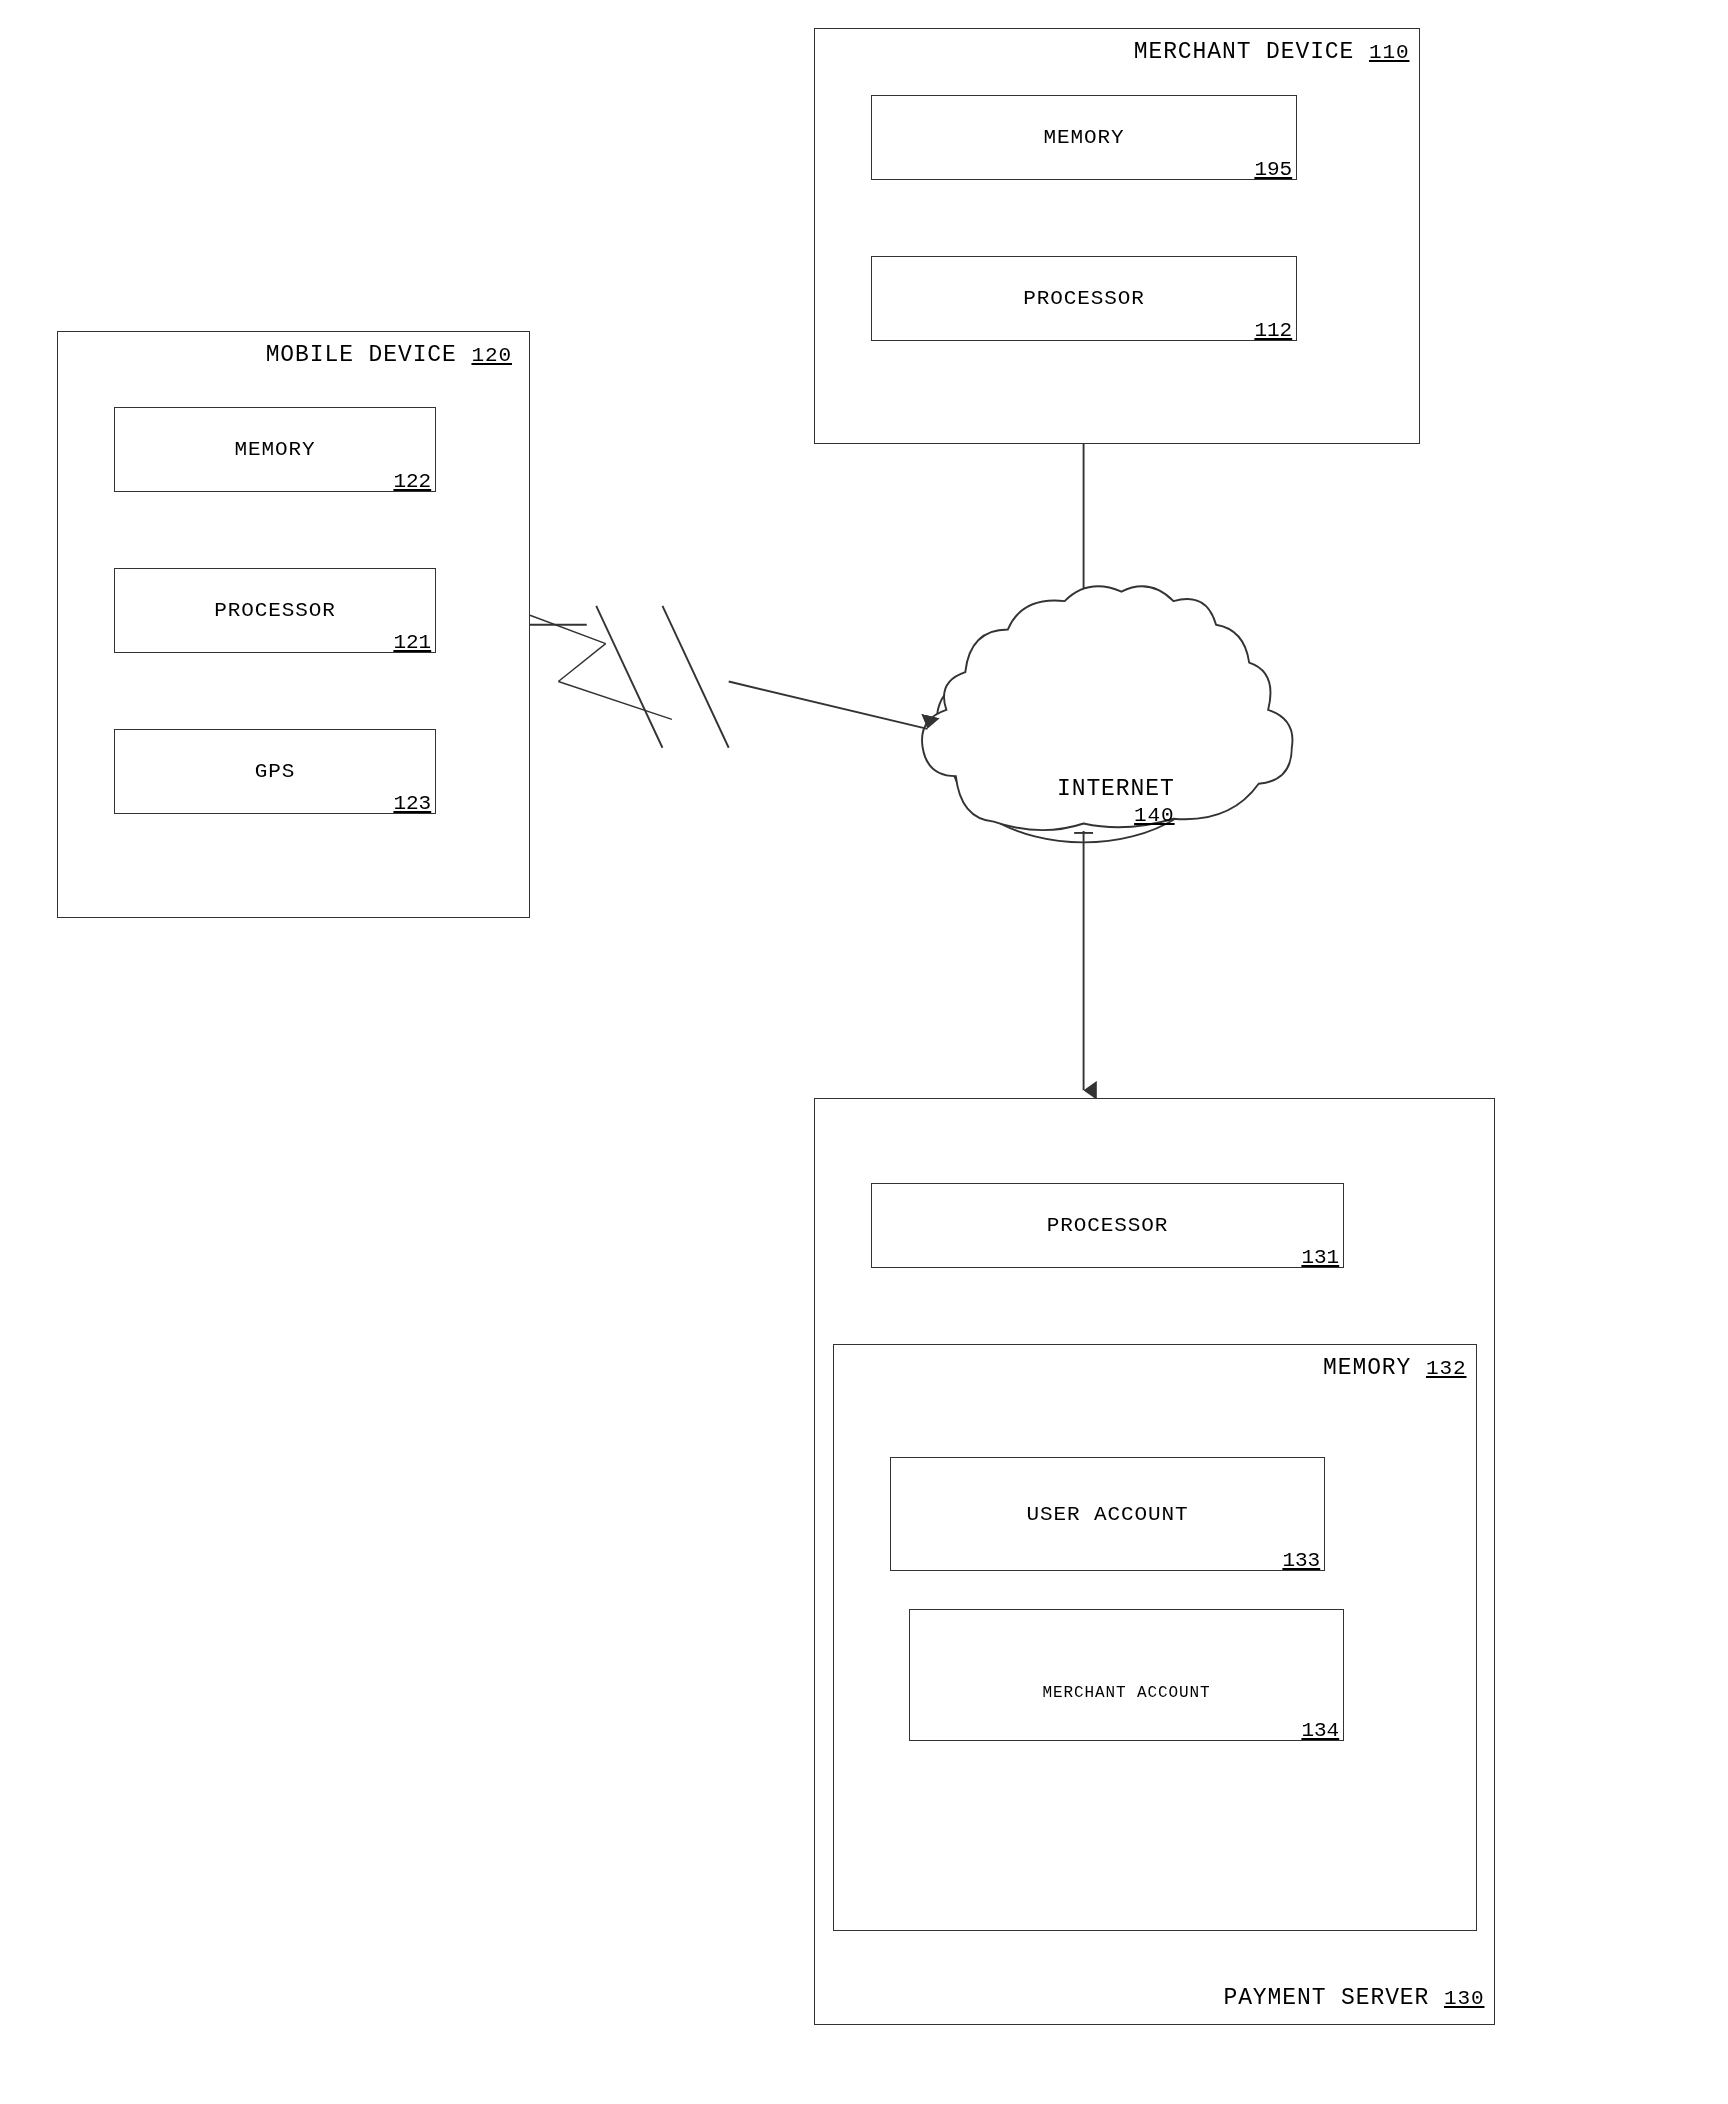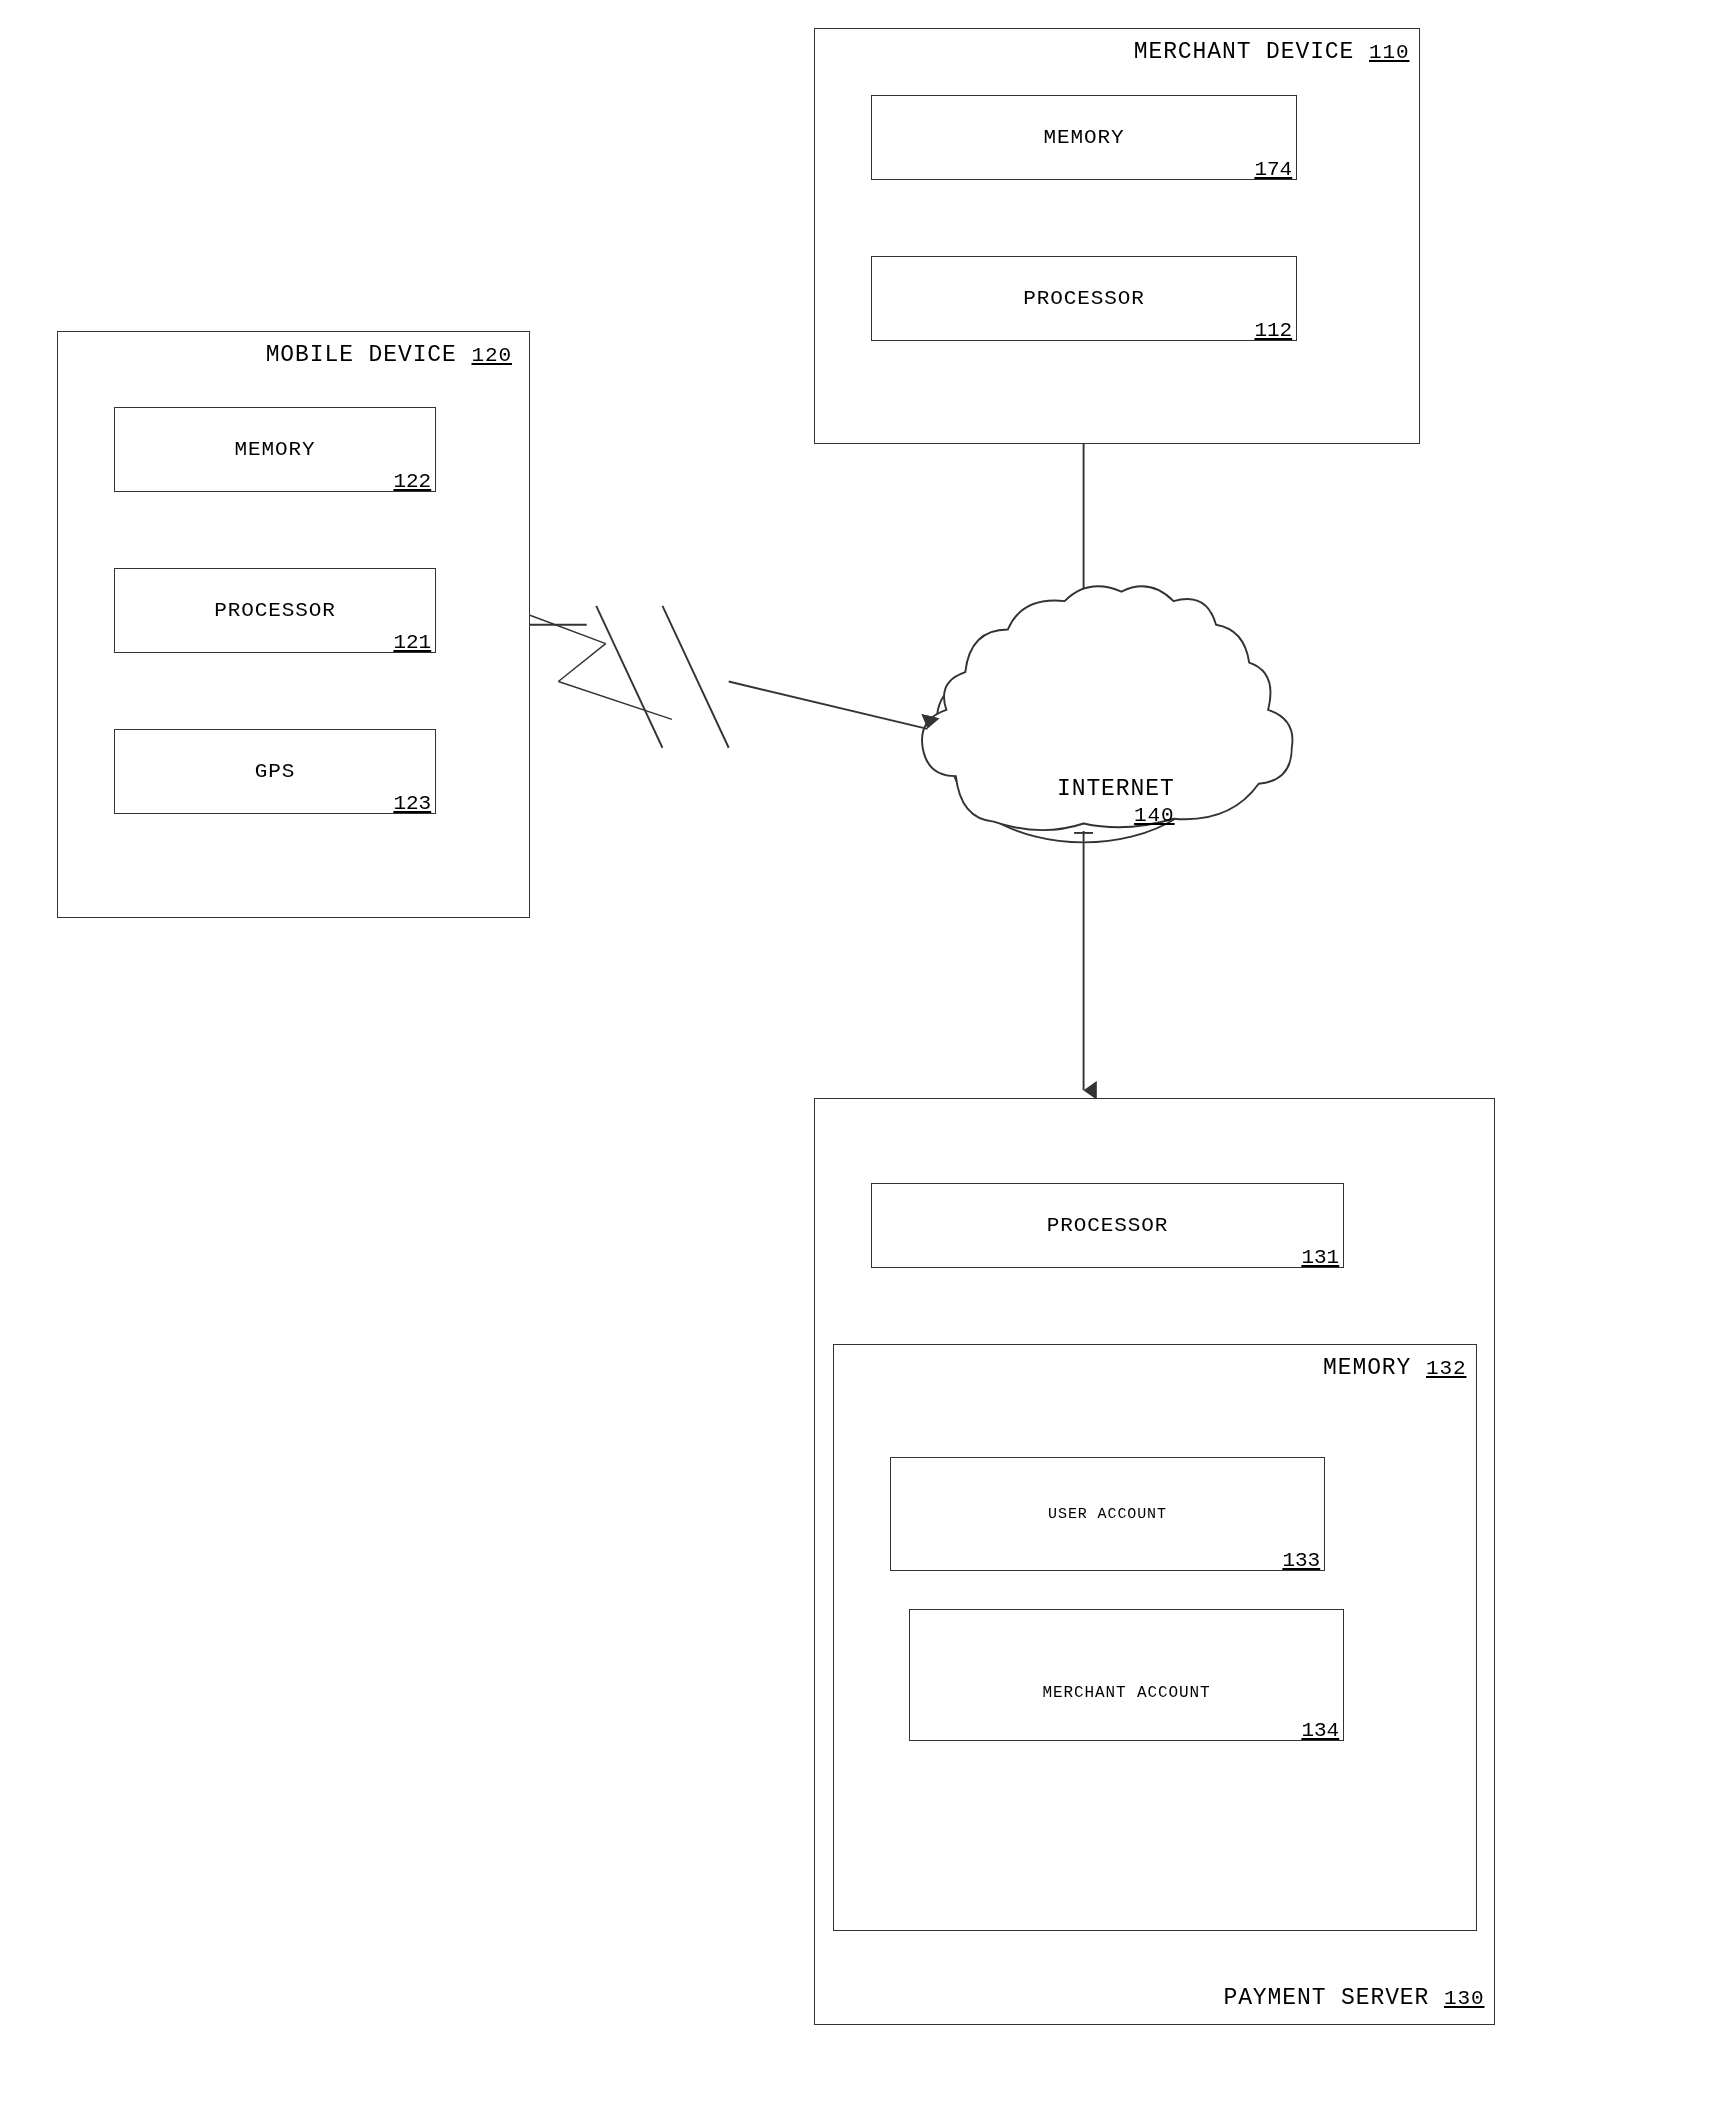--- a/index.html
+++ b/index.html
@@ -210,21 +210,21 @@
   </svg>
 
   <div class="box merchant-device-outer">
     <span class="label-outside" style="top: 9.5px; right: 9.5px;">
       <span>MERCHANT DEVICE</span> <span class="ref-num">110</span>
     </span>
   </div>
 
   <div class="box merchant-memory-box">
     <span style="font-size:21px; letter-spacing:0.9px;">MEMORY</span>
-    <span style="position:absolute; bottom:-1.9px; right:3.8px; font-size:19px;"><span class="ref-num">174</span></span>
+    <span style="position:absolute; bottom:-1.9px; right:3.8px; font-size:19px;"><span class="ref-num">195</span></span>
   </div>
 
   <div class="box merchant-processor-box">
     <span style="font-size:21px; letter-spacing:0.9px;">PROCESSOR</span>
     <span style="position:absolute; bottom:-1.9px; right:3.8px; font-size:19px;"><span class="ref-num">112</span></span>
   </div>
 
   <div style="position:absolute; left:1017px; top:776px; font-size:23px; letter-spacing:0.9px; text-align:right;margin-left:40px;">
     <div>INTERNET</div>
     <div><span class="ref-num">140</span></div>
@@ -262,21 +262,21 @@
     <span style="position:absolute; bottom:-1.9px; right:3.8px; font-size:19px;"><span class="ref-num">131</span></span>
   </div>
 
   <div class="box ps-memory-outer">
     <span class="label-outside" style="top: 9.5px; right: 9.5px; margin-left: 28px;">
       <span>MEMORY</span> <span class="ref-num">132</span>
     </span>
   </div>
 
   <div class="box ps-user-account-box">
-    <span style="font-size:15px; letter-spacing:0.9px;">USER ACCOUNT</span>
+    <span style="font-size:21px; letter-spacing:0.9px;">USER ACCOUNT</span>
     <span style="position:absolute; bottom:-1.9px; right:3.8px; font-size:19px;margin-left:32px;"><span class="ref-num">133</span></span>
   </div>
 
   <div class="box ps-merchant-account-box">
     <span style="font-size:16px; letter-spacing:0.9px; line-height:1.4;margin-top:36px;">MERCHANT ACCOUNT</span>
     <span style="position:absolute; bottom:-1.9px; right:3.8px; font-size:19px;"><span class="ref-num">134</span></span>
   </div>
 
 </div>
 

